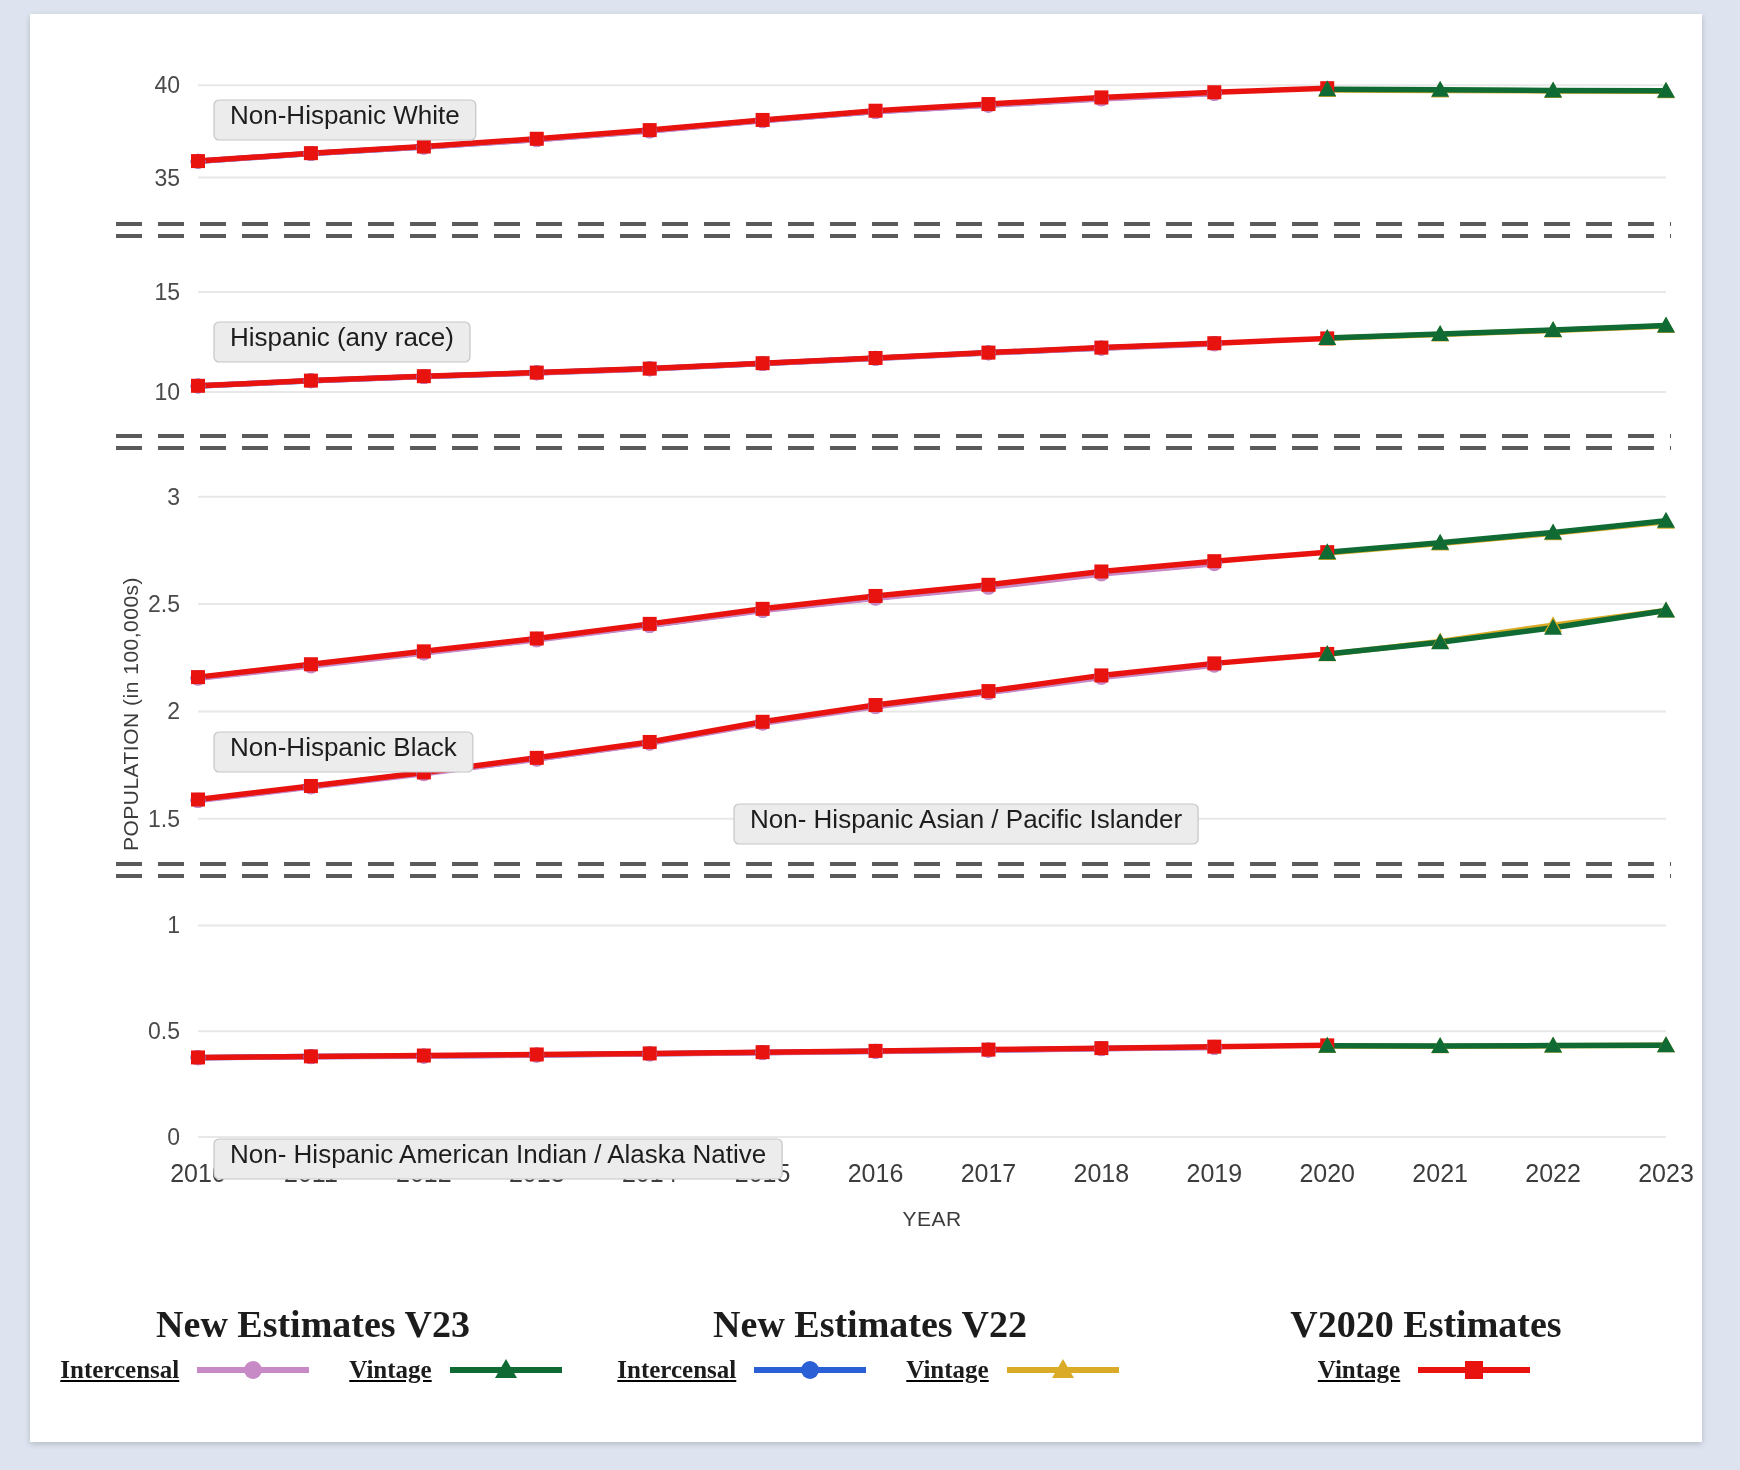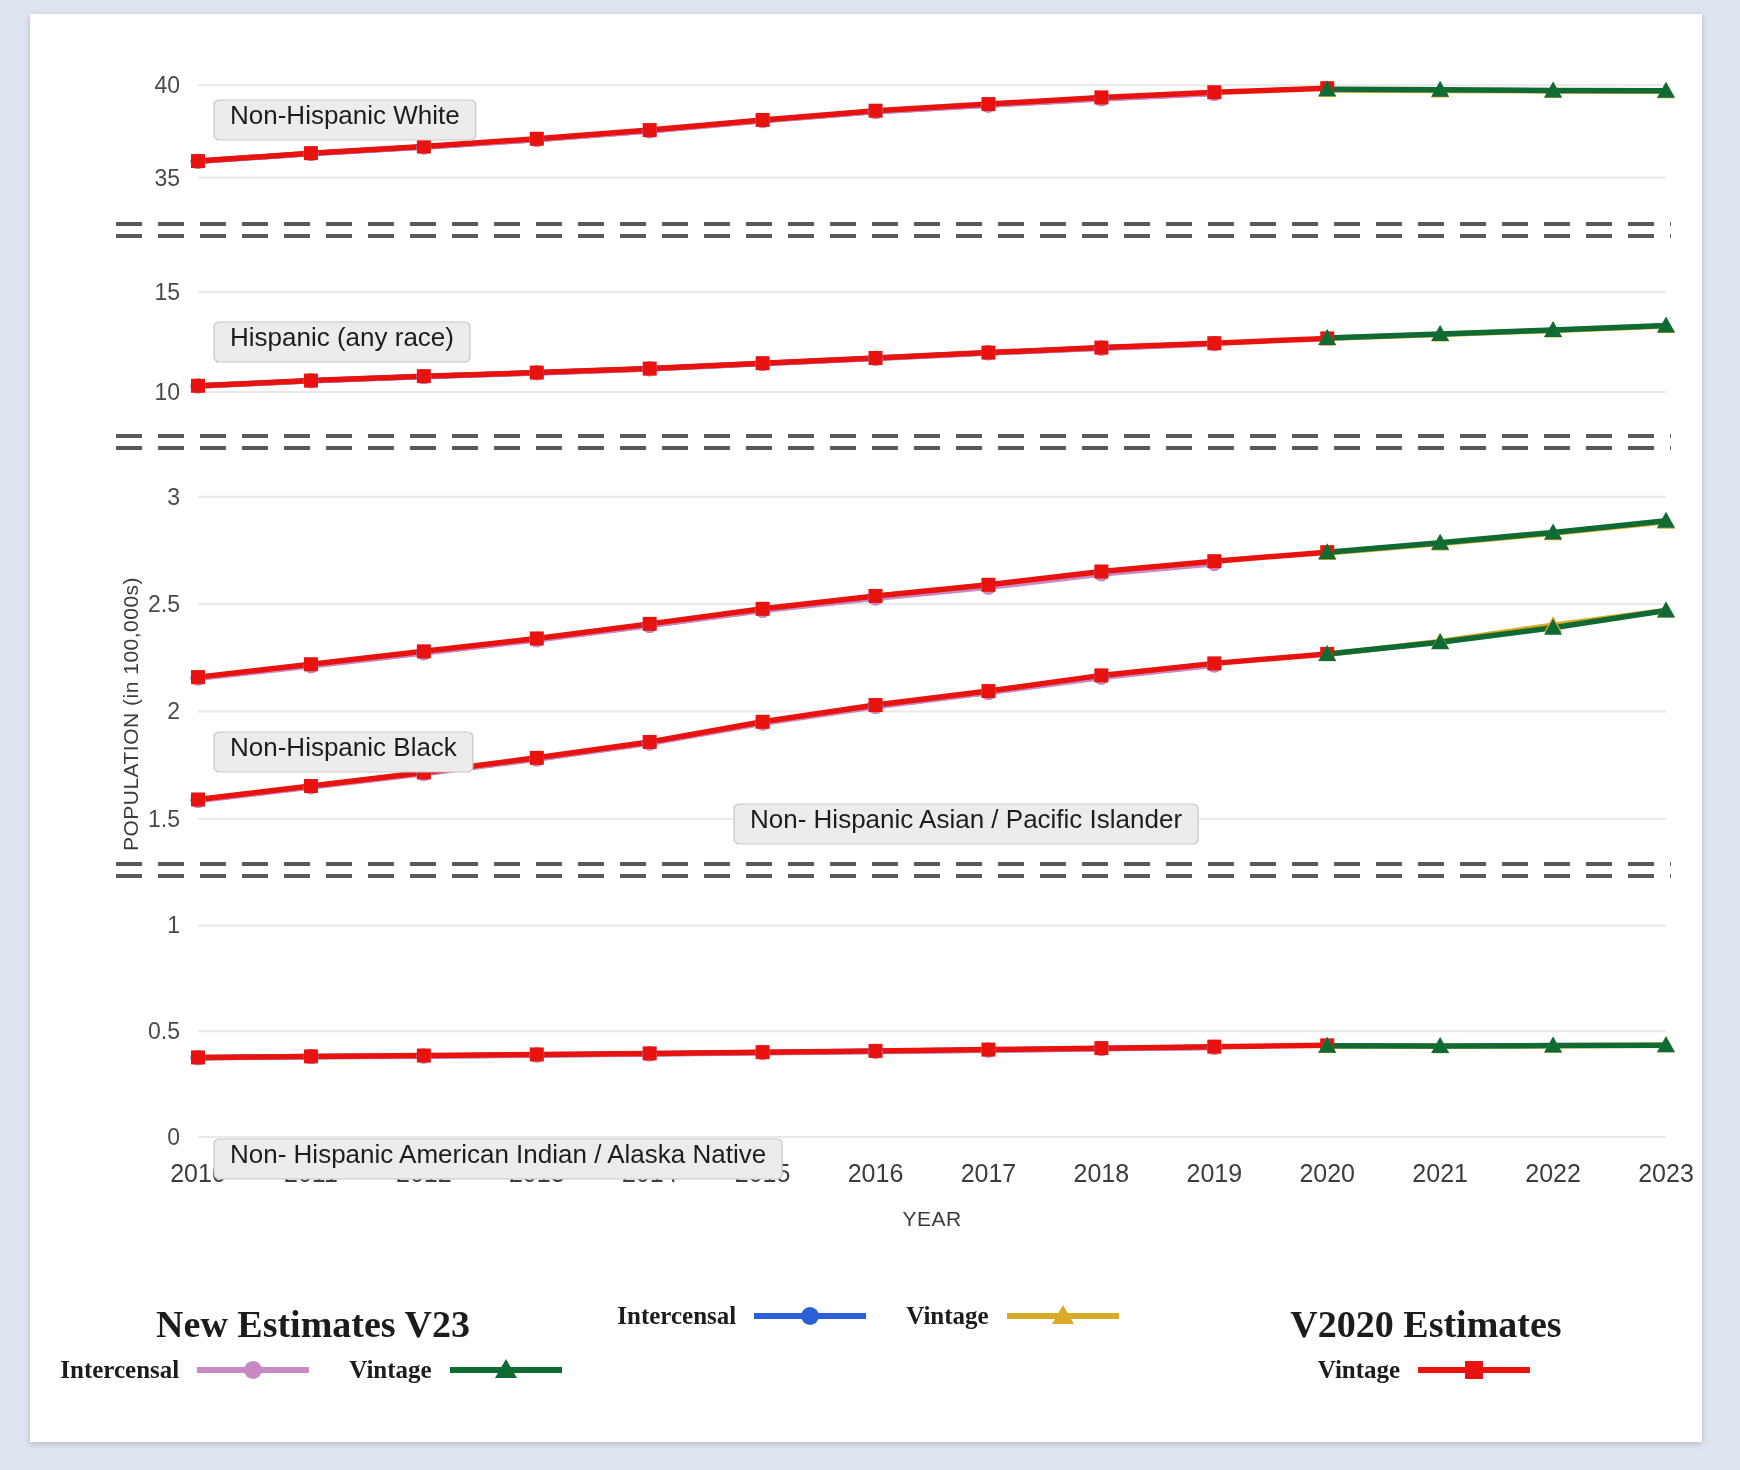--- a/index.html
+++ b/index.html
@@ -73,20 +73,21 @@
     font-family: "Liberation Serif", serif;
     font-weight: bold;
     font-size: 38px;
     color: #1c1c1c;
     margin-bottom: 10px;
     white-space: nowrap;
   }
   .legend-items {
     display: flex;
     gap: 36px;
+    text-decoration: underline;
   }
   .legend-item {
     display: flex;
     align-items: center;
     gap: 14px;
   }
   .legend-item-label {
     font-family: "Liberation Serif", serif;
     font-weight: bold;
     font-size: 25px;
@@ -412,20 +413,21 @@
           <div class="legend-item">
             <span class="legend-item-label">Vintage</span>
             <svg class="legend-key" viewBox="0 0 120 26">
               <line x1="4" x2="116" y1="13" y2="13" stroke="#0f6b33" stroke-width="6"></line>
               <polygon points="60,2 71,21 49,21" fill="#0f6b33"></polygon>
             </svg>
           </div>
         </div>
       </div>
       <div class="legend-group g2">
+        <div class="legend-title">New Estimates V22</div>
         <div class="legend-items">
           <div class="legend-item">
             <span class="legend-item-label">Intercensal</span>
             <svg class="legend-key" viewBox="0 0 120 26">
               <line x1="4" x2="116" y1="13" y2="13" stroke="#2a5fd6" stroke-width="6"></line>
               <circle cx="60" cy="13" r="9" fill="#2a5fd6"></circle>
             </svg>
           </div>
           <div class="legend-item">
             <span class="legend-item-label">Vintage</span>

